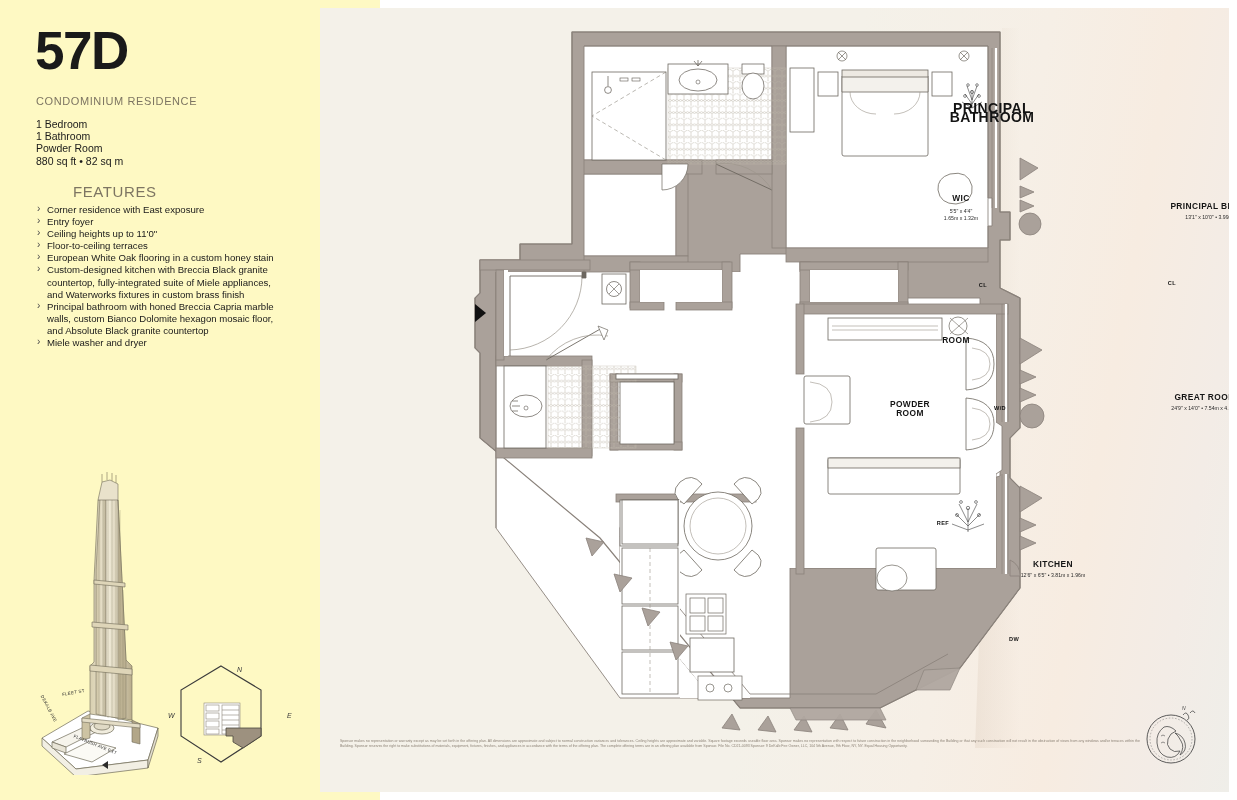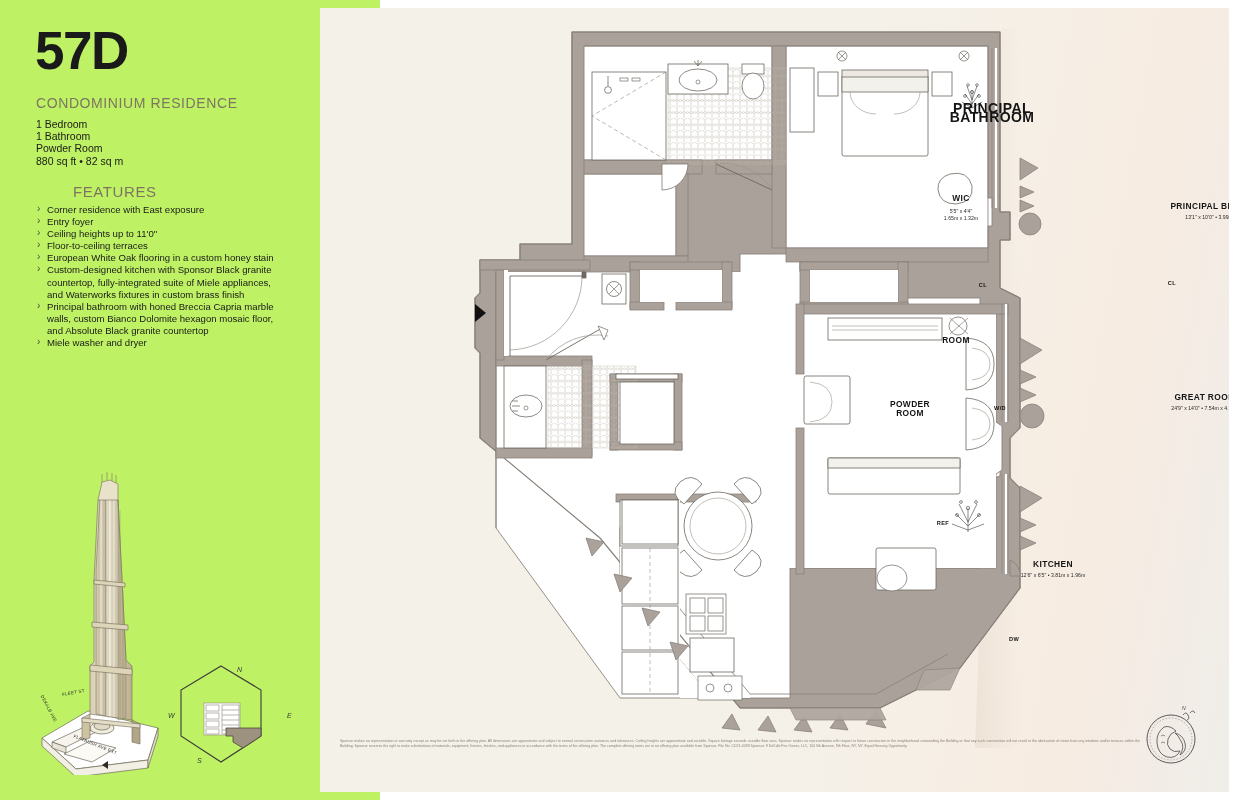--- a/index.html
+++ b/index.html
@@ -8,30 +8,30 @@
     width:1237px; height:800px;
     background:#ffffff;
     font-family:"Liberation Sans", sans-serif;
     overflow:hidden;
     position:relative;
   }
 
   
   #left-panel {
     position:absolute; left:0; top:0; width:380px; height:800px;
-    background:#bef264;
+    background:#fef9c3;
   }
   #unit-number {
     position:absolute; left:35px; top:24px;
     font-size:53px; font-weight:bold; letter-spacing:-1.5px;
     color:#1a1a1a; line-height:1;
   }
   #residence-type {
     position:absolute; left:36px; top:95px;
-    font-size:14px; letter-spacing:0.6px; color:#7d7562; font-weight:500;text-align:center;
+    font-size:11px; letter-spacing:0.6px; color:#7d7562; font-weight:500;text-align:center;
   }
   #spec-list {
     position:absolute; left:36px; top:118px;
     font-size:10.5px; color:#1a1a1a; line-height:12.2px;
   }
   #features-heading {
     position:absolute; left:36px; top:183px;
     font-size:15px; letter-spacing:0.6px; color:#7d7562; font-weight:500;padding-left:37px;
   }
   #features-list {
@@ -123,21 +123,21 @@
   <div id="spec-list">1 Bedroom<br>1 Bathroom<br>Powder Room<br>880 sq ft • 82 sq m</div>
 
   <div id="features-heading">FEATURES</div>
 
   <div id="features-list">
       <div class="feat">Corner residence with East exposure</div>
       <div class="feat">Entry foyer</div>
       <div class="feat">Ceiling heights up to 11'0"</div>
       <div class="feat">Floor-to-ceiling terraces</div>
       <div class="feat">European White Oak flooring in a custom honey stain</div>
-      <div class="feat">Custom-designed kitchen with Sponsor Black granite countertop, fully-integrated suite of Miele appliances, and Waterworks fixtures in custom brass finish</div>
+      <div class="feat">Custom-designed kitchen with Breccia Black granite countertop, fully-integrated suite of Miele appliances, and Waterworks fixtures in custom brass finish</div>
       <div class="feat">Principal bathroom with honed Breccia Capria marble walls, custom Bianco Dolomite hexagon mosaic floor, and Absolute Black granite countertop</div>
       <div class="feat">Miele washer and dryer</div>
     </div>
 
   <div id="tower-illustration">
     <svg width="155" height="305" viewBox="0 0 155 305">
       <defs>
         <linearGradient id="twrG" x1="0" y1="0" x2="1" y2="0">
           <stop offset="0%" stop-color="#d8cfb0"></stop>
           <stop offset="45%" stop-color="#efe9d6"></stop>

